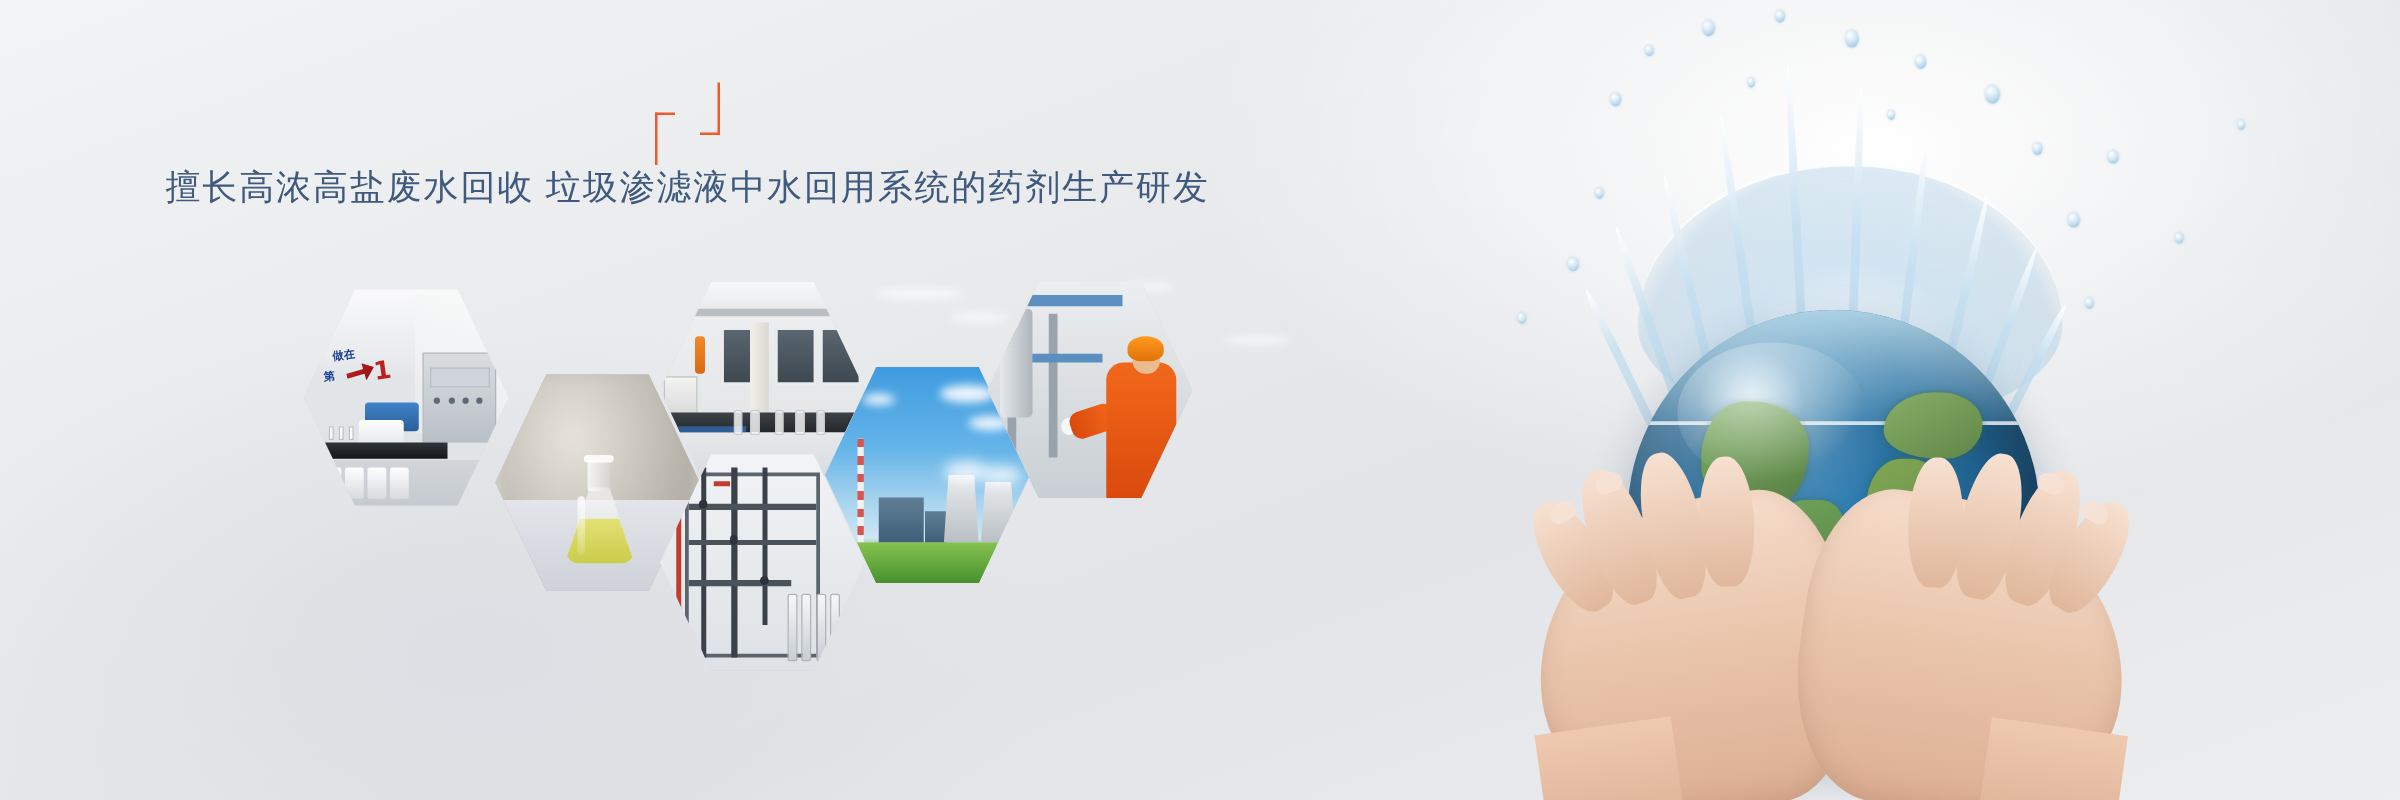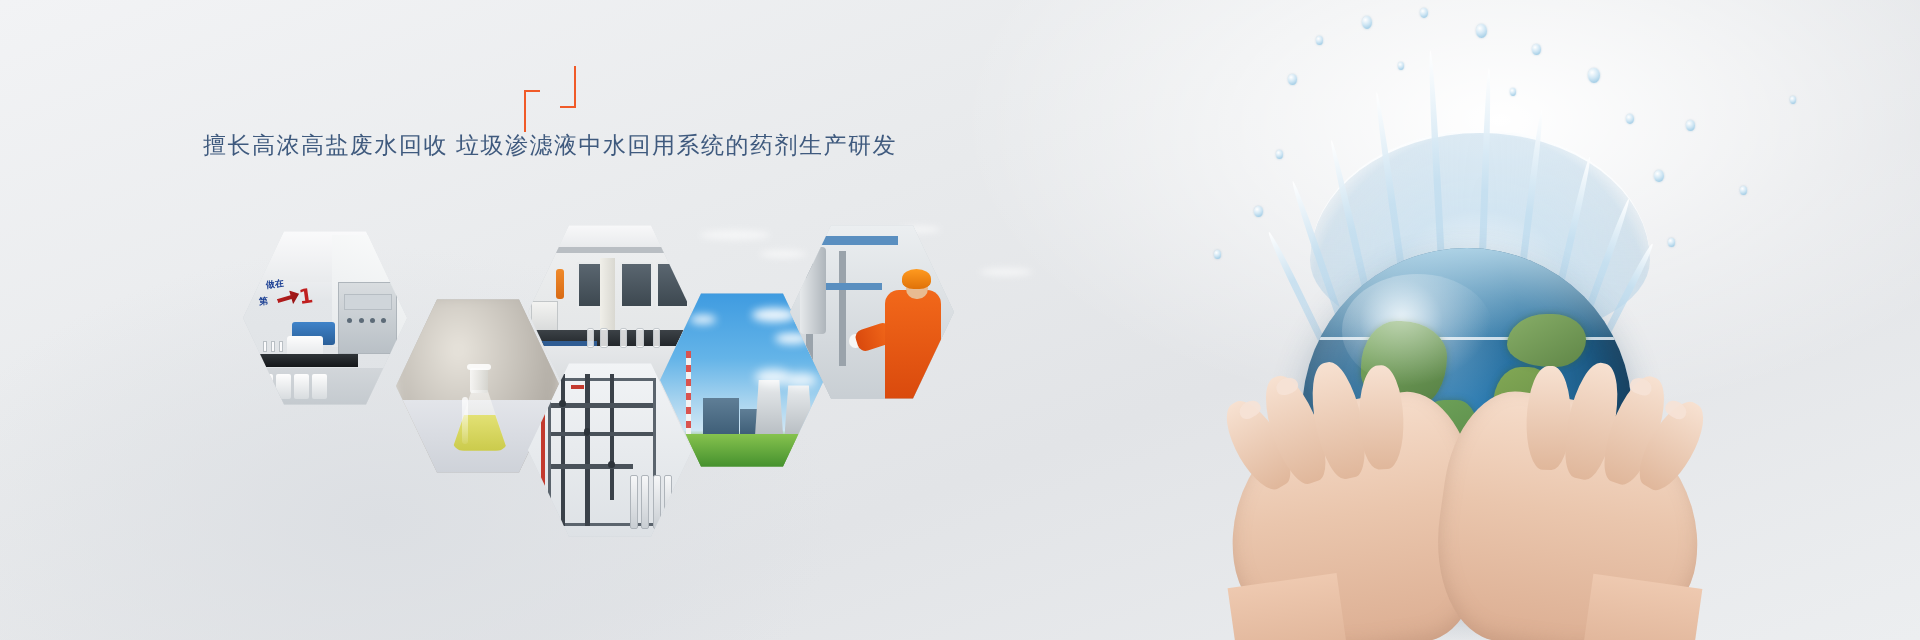--- a/index.html
+++ b/index.html
@@ -38,21 +38,21 @@
   }
   .title-text {
     font-family:"Liberation Serif","DejaVu Serif",serif;
     font-size:40px; font-weight:700; letter-spacing:1px;
     color:#f0582a; line-height:1.12; white-space:nowrap;
   }
   .title-text .en { font-weight:400; letter-spacing:1.5px; }
 
   .subtitle {
     margin-top:16px;
-    font-size:23px; color:#3f5a7e; letter-spacing:1.5px;
+    font-size:28px; color:#3f5a7e; letter-spacing:1.5px;
     white-space:nowrap; font-weight:400;
   }
 
   
   .hex-cluster { position:absolute; left:0; top:0; width:1000px; height:640px; }
   .hex {
     position:absolute;
     clip-path:polygon(25% 2%, 75% 2%, 100% 50%, 75% 98%, 25% 98%, 0% 50%);
     background:#cfd4d9;
     box-shadow:0 0 0 0 rgba(0,0,0,0);

